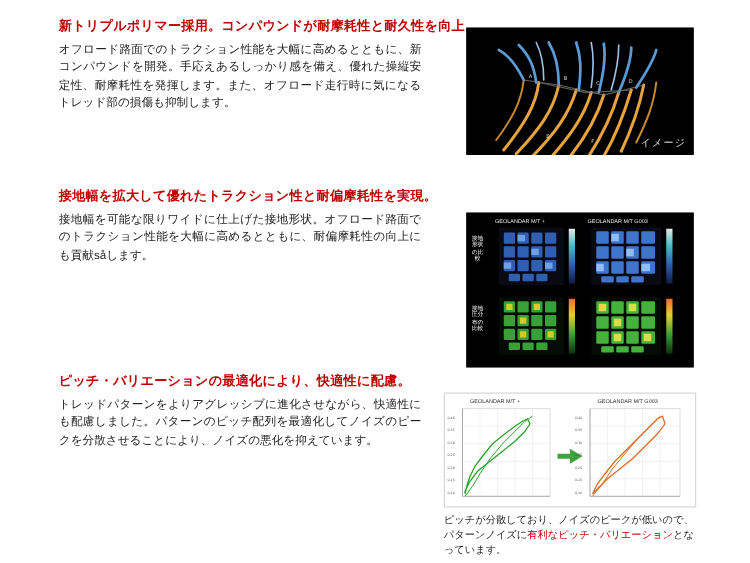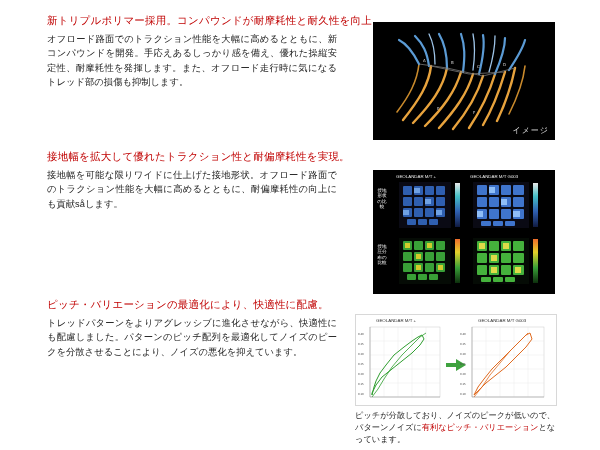--- a/index.html
+++ b/index.html
@@ -25,21 +25,21 @@
   .section {
     position: absolute;
     left: 0;
     width: 600px;
   }
   .sec-head {
     position: absolute;
     left: 47px;
     color: #c00000;
     font-size: 10.5px;
-    font-weight: normal;
+    font-weight: bold;
     letter-spacing: 0.2px;
     white-space: nowrap;
   }
   .sec-body {
     position: absolute;
     left: 47px;
     width: 290px;
     font-size: 9.3px;
     line-height: 1.55;
     color: #222;
@@ -49,21 +49,21 @@
   
   #sec1 { top: 0; height: 140px; }
   #sec1 .sec-head { top: 14px; }
   #sec1 .sec-body { top: 32px; }
 
   .img1 {
     position: absolute;
     left: 373px;
     top: 22px;
     width: 182px;
-    height: 118px;
+    height: 102px;
     background: #000;
     overflow: hidden;
   }
   .img1 .caption {
     position: absolute;
     right: 6px;
     bottom: 4px;
     color: #dcdcdc;
     font-size: 8px;
     letter-spacing: 1px;

